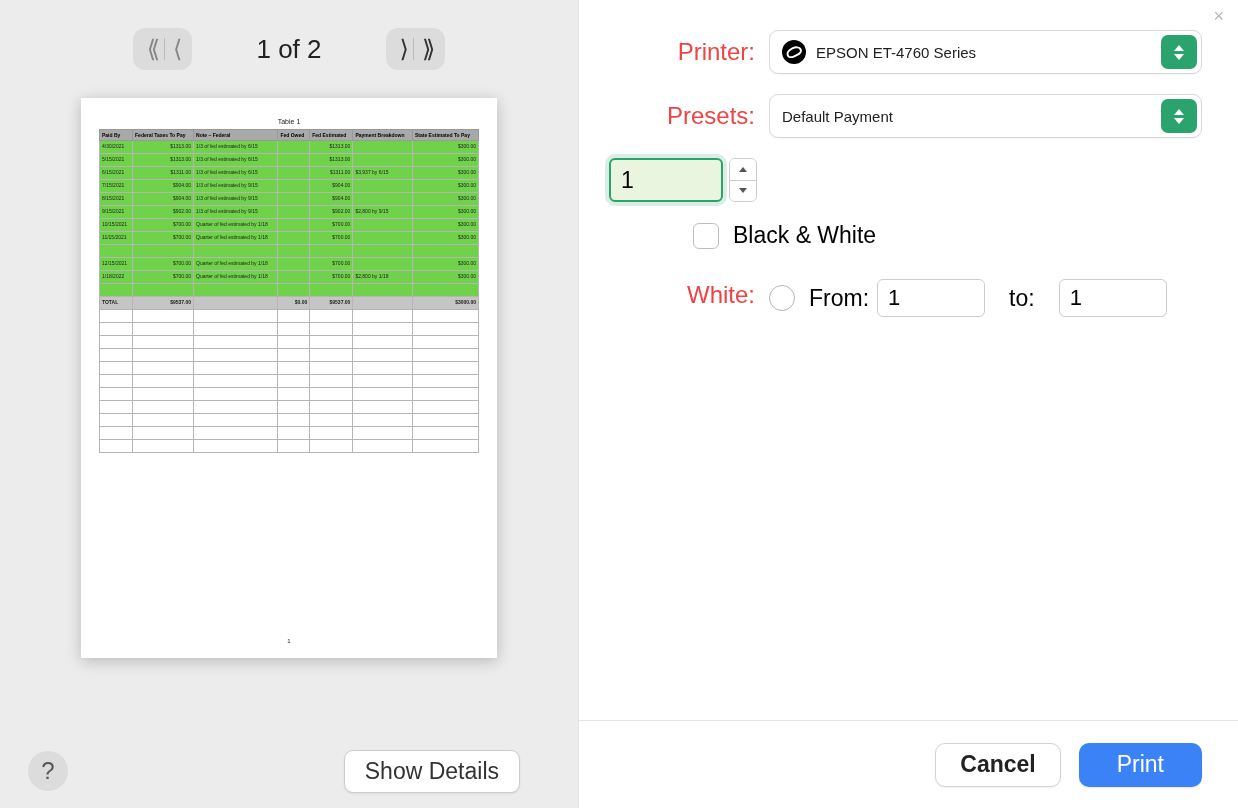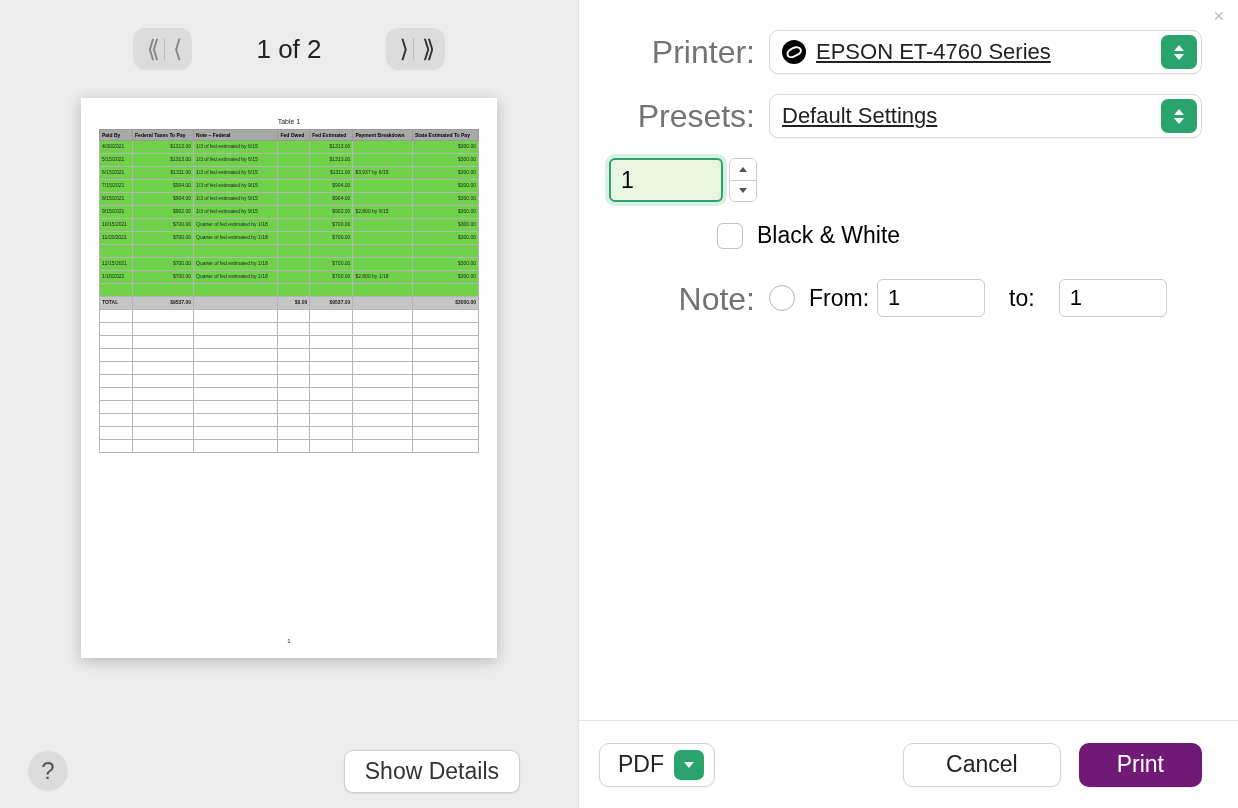--- a/index.html
+++ b/index.html
@@ -114,38 +114,37 @@
     position: relative;
   }
   .form-row {
     display: flex;
     align-items: center;
     margin-bottom: 20px;
   }
   .form-label {
     flex: 0 0 160px;
     text-align: right;
-    font-size: 32px;
-    color: #737373;
+    font-size: 24px;
+    color: #ef4444;
     padding-right: 14px;
   }
   .select-box {
     flex: 1;
     height: 44px;
     border: 1px solid #d9d9d9;
     border-radius: 9px;
     display: flex;
     align-items: center;
     padding: 0 12px;
-    font-size: 22px;
+    font-size: 15px;
     color: #222;
     position: relative;
     box-shadow: 0 1px 1px rgba(0,0,0,0.04);
     background:#fff;
-    text-decoration:underline;
   }
   .select-chevrons {
     position: absolute;
     right: 4px; top: 4px; bottom: 4px;
     width: 36px;
     background: #2aa36d;
     border-radius: 7px;
     display:flex; flex-direction:column;
     align-items:center; justify-content:center;
     color: #fff;
@@ -172,21 +171,21 @@
     display:flex; flex-direction:column;
     border: 1px solid #ccc; border-radius: 6px;
     width: 28px; height: 44px; margin-left: 6px;
     overflow:hidden;
   }
   .stepper div { flex:1; display:flex; align-items:center; justify-content:center; font-size:10px; color:#555; background:#fff;}
   .stepper div:first-child{border-bottom:1px solid #ccc;}
   .stepper .up::before{content:"";width:0;height:0;border-left:4px solid transparent;border-right:4px solid transparent;border-bottom:5px solid #555;}
   .stepper .dn::before{content:"";width:0;height:0;border-left:4px solid transparent;border-right:4px solid transparent;border-top:5px solid #555;}
 
-  .checkbox-row { display:flex; align-items:center; margin-left: 108px; margin-bottom: 14px; font-size:23px; }
+  .checkbox-row { display:flex; align-items:center; margin-left: 84px; margin-bottom: 14px; font-size:23px; }
   .chk {
     width: 26px; height: 26px; border-radius: 6px; border: 1px solid #bfbfbf;
     margin-right: 14px; background: #fff;
     display:flex; align-items:center; justify-content:center;
   }
   .chk.checked { background:#2aa36d; border-color:#2aa36d; }
   .chk.checked::after { content:""; width:6px; height:12px; border: solid #fff; border-width:0 3px 3px 0; transform: rotate(40deg) translate(-1px,-1px);}
 
   .pages-block { margin-top: 30px; }
   .radio-row { display:flex; align-items:center; margin-bottom: 14px; font-size:23px; }
@@ -223,28 +222,29 @@
     box-shadow: 0 1px 2px rgba(0,0,0,0.06);
   }
   .pdf-chev {
     width: 30px; height: 30px; background:#2aa36d; border-radius:7px;
     display:flex; align-items:center; justify-content:center;
   }
   .pdf-chev::after{content:"";width:0;height:0;border-left:5px solid transparent;border-right:5px solid transparent;border-top:6px solid #fff;}
   .cancel-btn {
     margin-left:auto;
     border: 1px solid #d3d3d3; border-radius: 10px;
-    height: 44px; padding: 0 42px; font-size: 23px; color:#222; background:#fff;
+    height: 44px; padding: 0 24px; font-size: 23px; color:#222; background:#fff;
     box-shadow: 0 1px 2px rgba(0,0,0,0.06);
+    font-weight: bold;
   }
   .print-btn {
     margin-left: 18px;
     border: none; border-radius: 10px;
     height: 44px; padding: 0 38px; font-size: 23px; color:#fff;
-    background:#701a75;
+    background:#3b82f6;
     box-shadow: 0 1px 2px rgba(0,0,0,0.1);
   }
   .close-x {
     position:absolute; top:6px; right:14px; font-size:18px; color:#b8b8b8;
   }
 </style>
 </head>
 <body>
 
 <div class="dialog">
@@ -517,54 +517,50 @@
       <div class="select-box">
         <span class="printer-icon"></span>
         <span>EPSON ET-4760 Series</span>
         <span class="select-chevrons"></span>
       </div>
     </div>
 
     <div class="form-row">
       <div class="form-label">Presets:</div>
       <div class="select-box">
-        <span>Default Settings</span>
+        <span>Default Payment</span>
         <span class="select-chevrons"></span>
       </div>
     </div>
 
     <div class="form-row">
       <input class="copies-input" value="1" style="">
       <div class="stepper">
         <div class="up"></div>
         <div class="dn"></div>
       </div>
     </div>
 
     <div class="checkbox-row">
       <span id="bw-chk" class="chk"></span>
       <span>Black &amp; White</span>
     </div>
 
     <div class="form-row pages-block" style="align-items:flex-start;">
-      <div class="form-label" style="padding-top:2px;">Note:</div>
+      <div class="form-label" style="padding-top:2px;">White:</div>
       <div>
         <div class="radio-row">
           <span id="radio-range" class="radio"></span>
           <span>From:</span>
           <input class="range-input" value="1" style="">
           <span class="range-to">to:</span>
           <input class="range-input" value="1" style="">
         </div>
       </div>
     </div>
 
     <div class="bottom-right-bar">
-      <button class="pdf-btn">
-        <span>PDF</span>
-        <span class="pdf-chev"></span>
-      </button>
       <button class="cancel-btn">Cancel</button>
       <button class="print-btn">Print</button>
     </div>
 
   </div>
 </div>
 
 </body></html>

